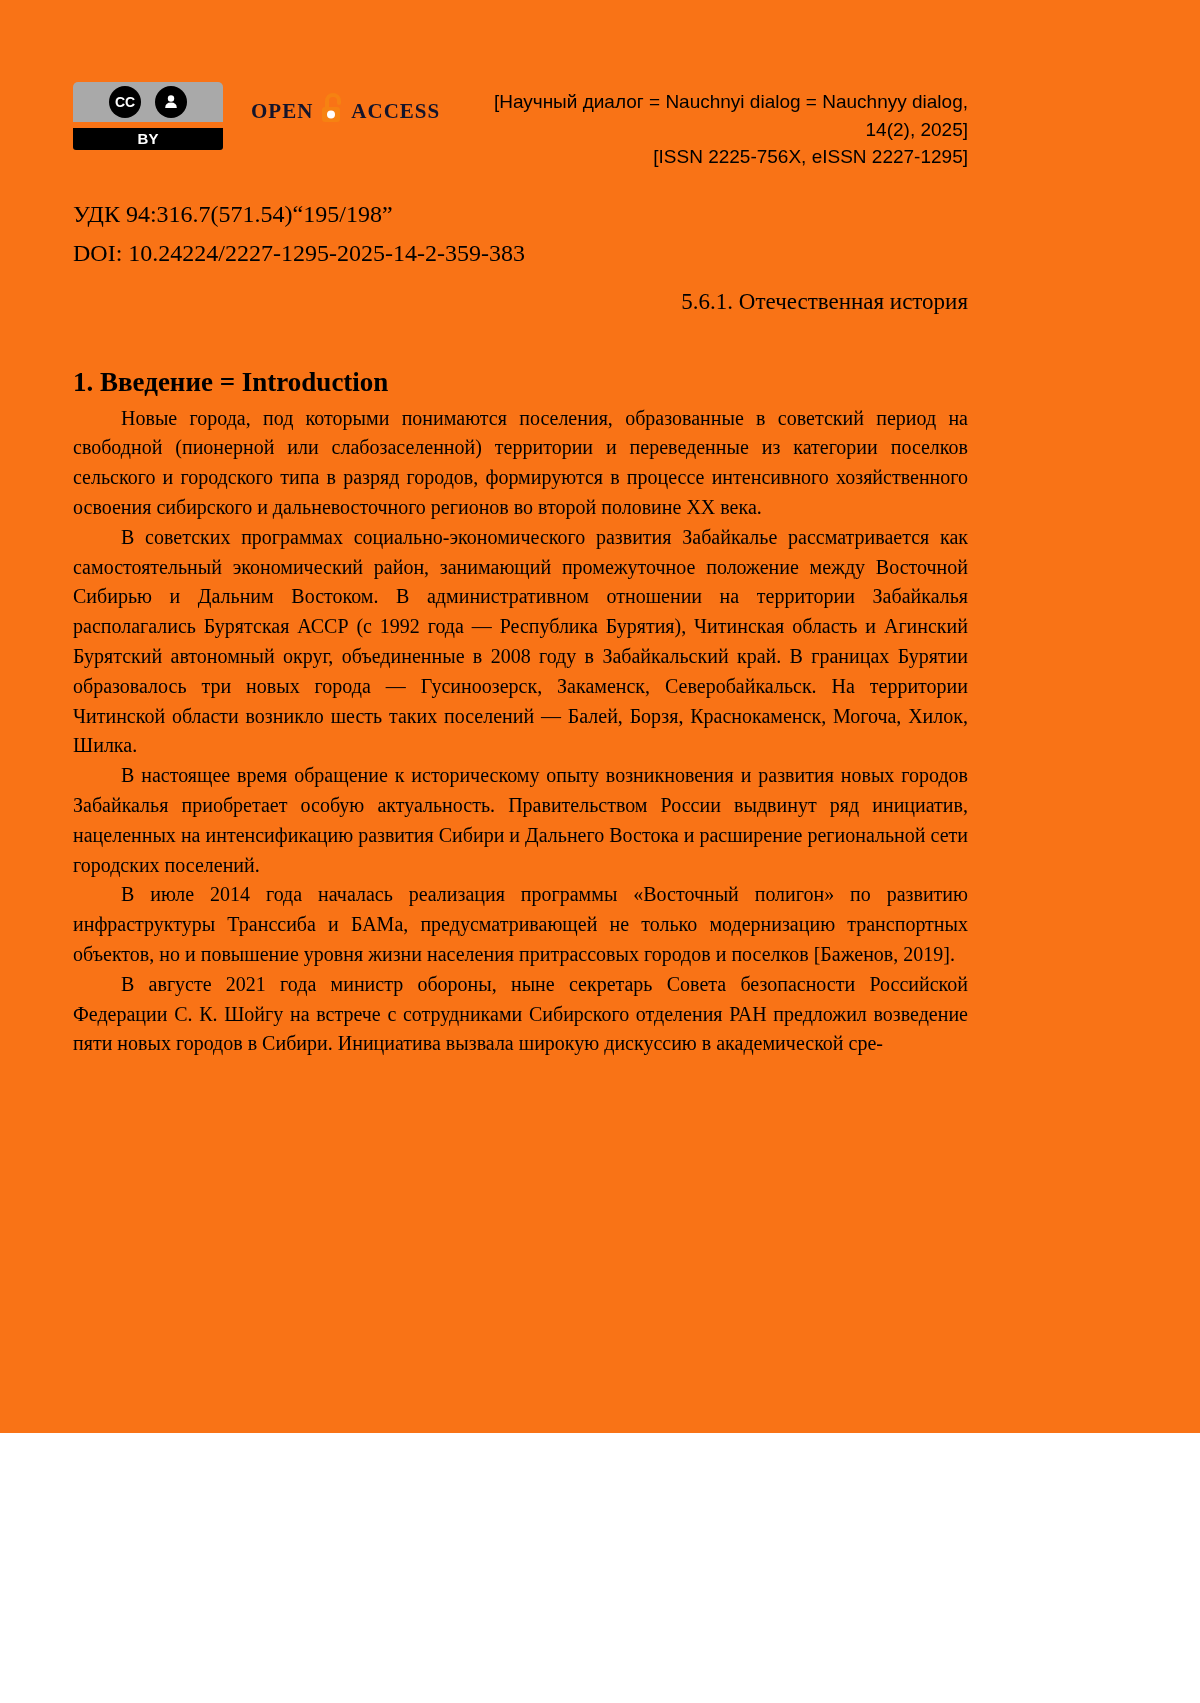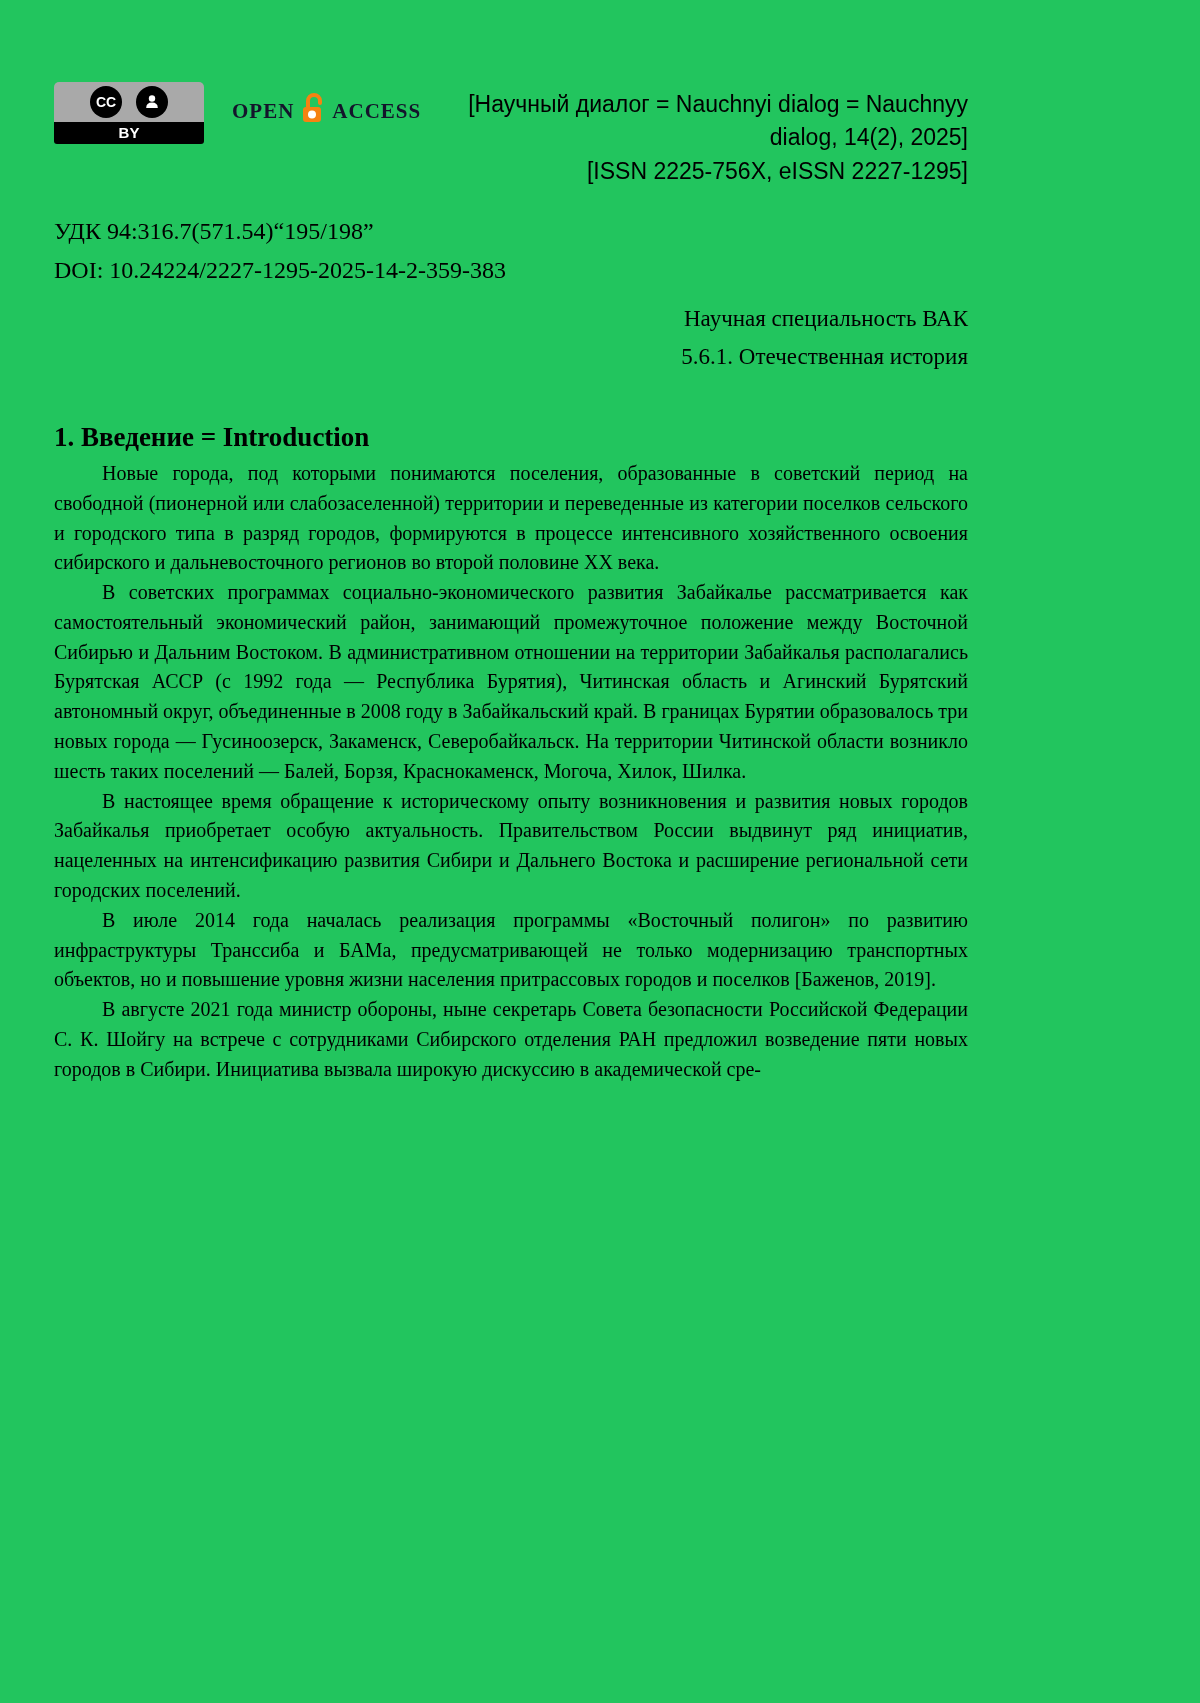--- a/index.html
+++ b/index.html
@@ -1,24 +1,24 @@
 <!DOCTYPE html>
 <html lang="ru"><head>
 <meta charset="utf-8">
 <style>
   html, body { margin: 0; padding: 0; background: #ffffff; }
   .page {
     position: relative;
     width: 1200px;
-    height: 1703px;
-    background: #22c55e;
+    height: 1433px;
+    background: #f97316;
     color: #000;
     font-family: "Liberation Serif", serif;
     box-sizing: border-box;
-    padding: 82px 232px 0 54px;
+    padding: 82px 232px 0 73px;
     overflow: hidden;
   }
 
   
   .top-row { display: flex; justify-content: space-between; align-items: flex-start; }
   .badges { display: flex; align-items: flex-start; gap: 28px; }
 
   .cc-badge { width: 150px; }
   .cc-top {
     background: #a9a9a9;
@@ -30,32 +30,33 @@
     width: 32px; height: 32px; border-radius: 50%;
     background: #000; color: #fff;
     display: flex; align-items: center; justify-content: center;
     font-family: "Liberation Sans", sans-serif; font-weight: bold; font-size: 14px;
   }
   .cc-bottom {
     background: #000; color: #fff;
     font-family: "Liberation Sans", sans-serif; font-weight: bold;
     font-size: 15px; text-align: center; height: 22px; line-height: 22px;
     border-radius: 0 0 3px 3px;
+    margin-top: 6px;
   }
 
   .oa-logo {
     display: flex; align-items: center; gap: 7px;
     font-family: Liberation Serif, serif; font-weight: bold;
     font-size: 21px; color: #14142b; letter-spacing: 1px; margin-top: 10px;
   }
 
   .journal-info {
     text-align: right;
     font-family: "Liberation Sans", sans-serif;
-    font-size: 23px; line-height: 1.45; padding-top: 6px;
+    font-size: 19px; line-height: 1.45; padding-top: 6px;
   }
 
   
   .meta { margin-top: 30px; font-size: 24px; }
   .udc { margin: 0; }
   .doi { margin-top: 12px; }
   .specialty { text-align: right; margin-top: 16px; font-size: 23px; line-height: 1.65; }
 
   
   .title-block {
@@ -116,21 +117,20 @@
     <div class="journal-info">
       <div>[Научный диалог = Nauchnyi dialog = Nauchnyy dialog, 14(2), 2025]</div>
       <div>[ISSN 2225-756X, eISSN 2227-1295]</div>
     </div>
   </div>
 
   <div class="meta">
     <div class="udc">УДК 94:316.7(571.54)“195/198”</div>
     <div class="doi">DOI: 10.24224/2227-1295-2025-14-2-359-383</div>
     <div class="specialty">
-      <div>Научная специальность ВАК</div>
       <div>5.6.1. Отечественная история</div>
     </div>
   </div>
 
 
   <main>
     <h2 class="section-heading">1. Введение = Introduction</h2>
     <p class="body-para">Новые города, под которыми понимаются поселения, образованные в советский период на свободной (пионерной или слабозаселенной) территории и переведенные из категории поселков сельского и городского типа в разряд городов, формируются в процессе интенсивного хозяйственного освоения сибирского и дальневосточного регионов во второй половине XX века.</p>
     <p class="body-para">В советских программах социально-экономического развития Забайкалье рассматривается как самостоятельный экономический район, занимающий промежуточное положение между Восточной Сибирью и Дальним Востоком. В административном отношении на территории Забайкалья располагались Бурятская АССР (с 1992 года — Республика Бурятия), Читинская область и Агинский Бурятский автономный округ, объединенные в 2008 году в Забайкальский край. В границах Бурятии образовалось три новых города — Гусиноозерск, Закаменск, Северобайкальск. На территории Читинской области возникло шесть таких поселений — Балей, Борзя, Краснокаменск, Могоча, Хилок, Шилка.</p>
     <p class="body-para">В настоящее время обращение к историческому опыту возникновения и развития новых городов Забайкалья приобретает особую актуальность. Правительством России выдвинут ряд инициатив, нацеленных на интенсификацию развития Сибири и Дальнего Востока и расширение региональной сети городских поселений.</p>

